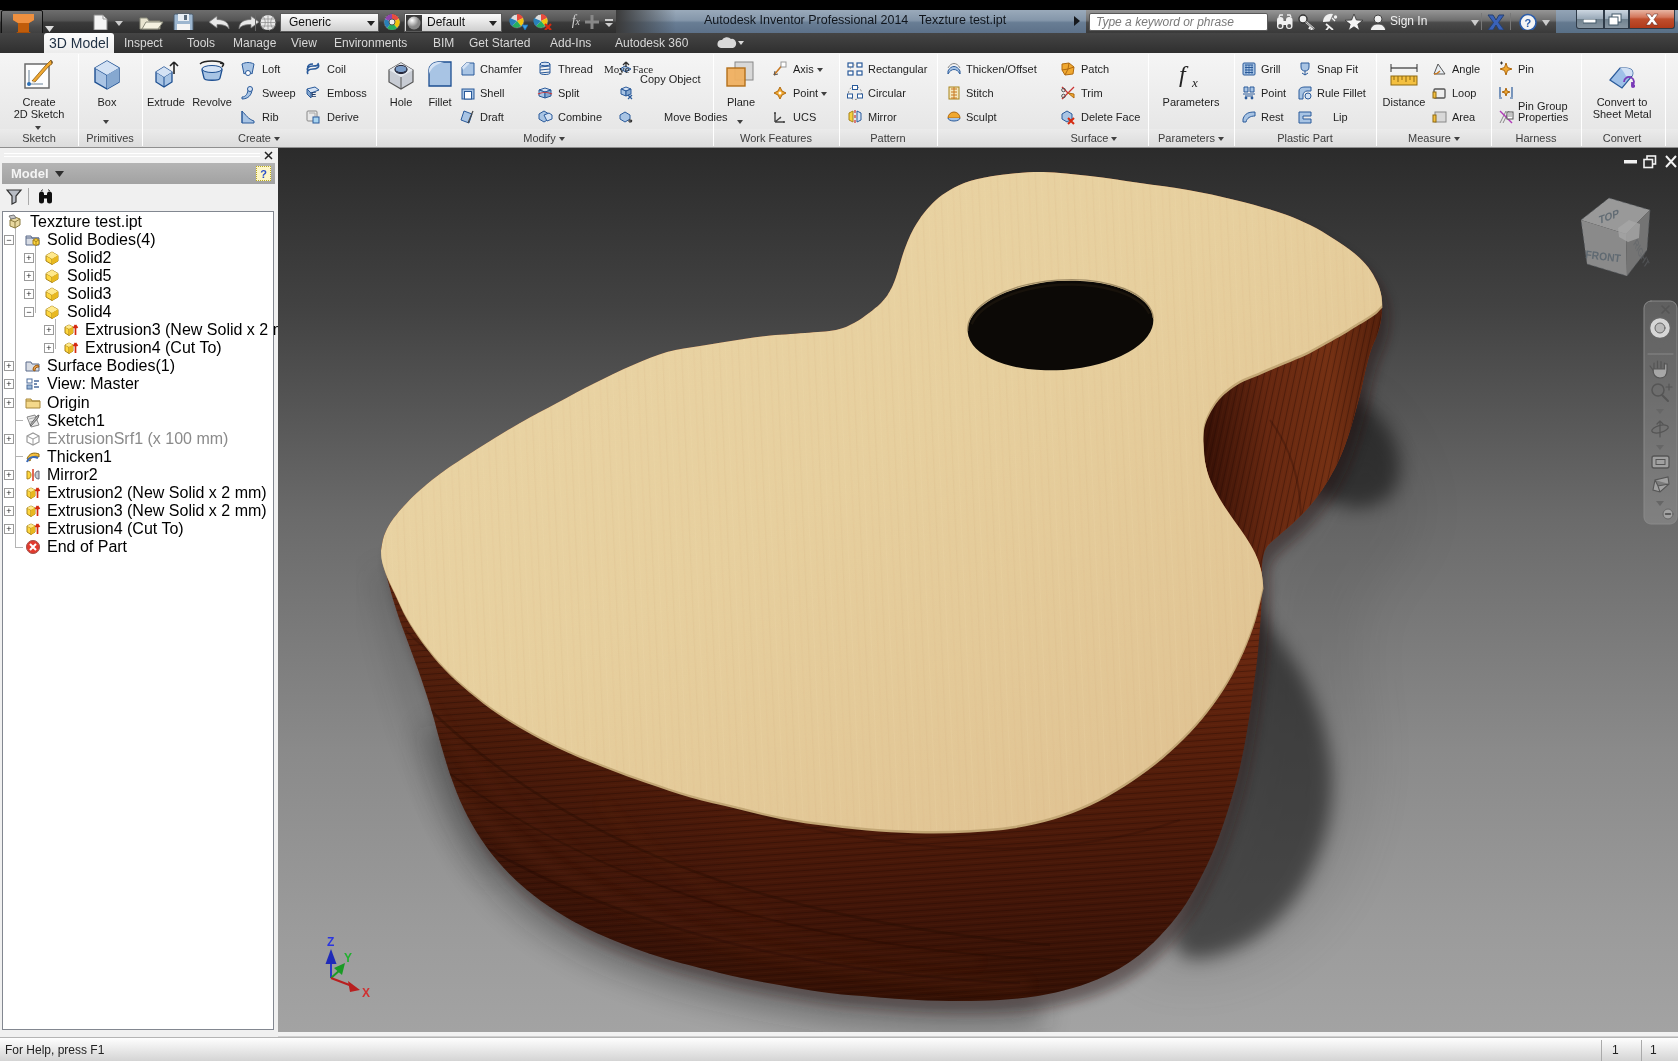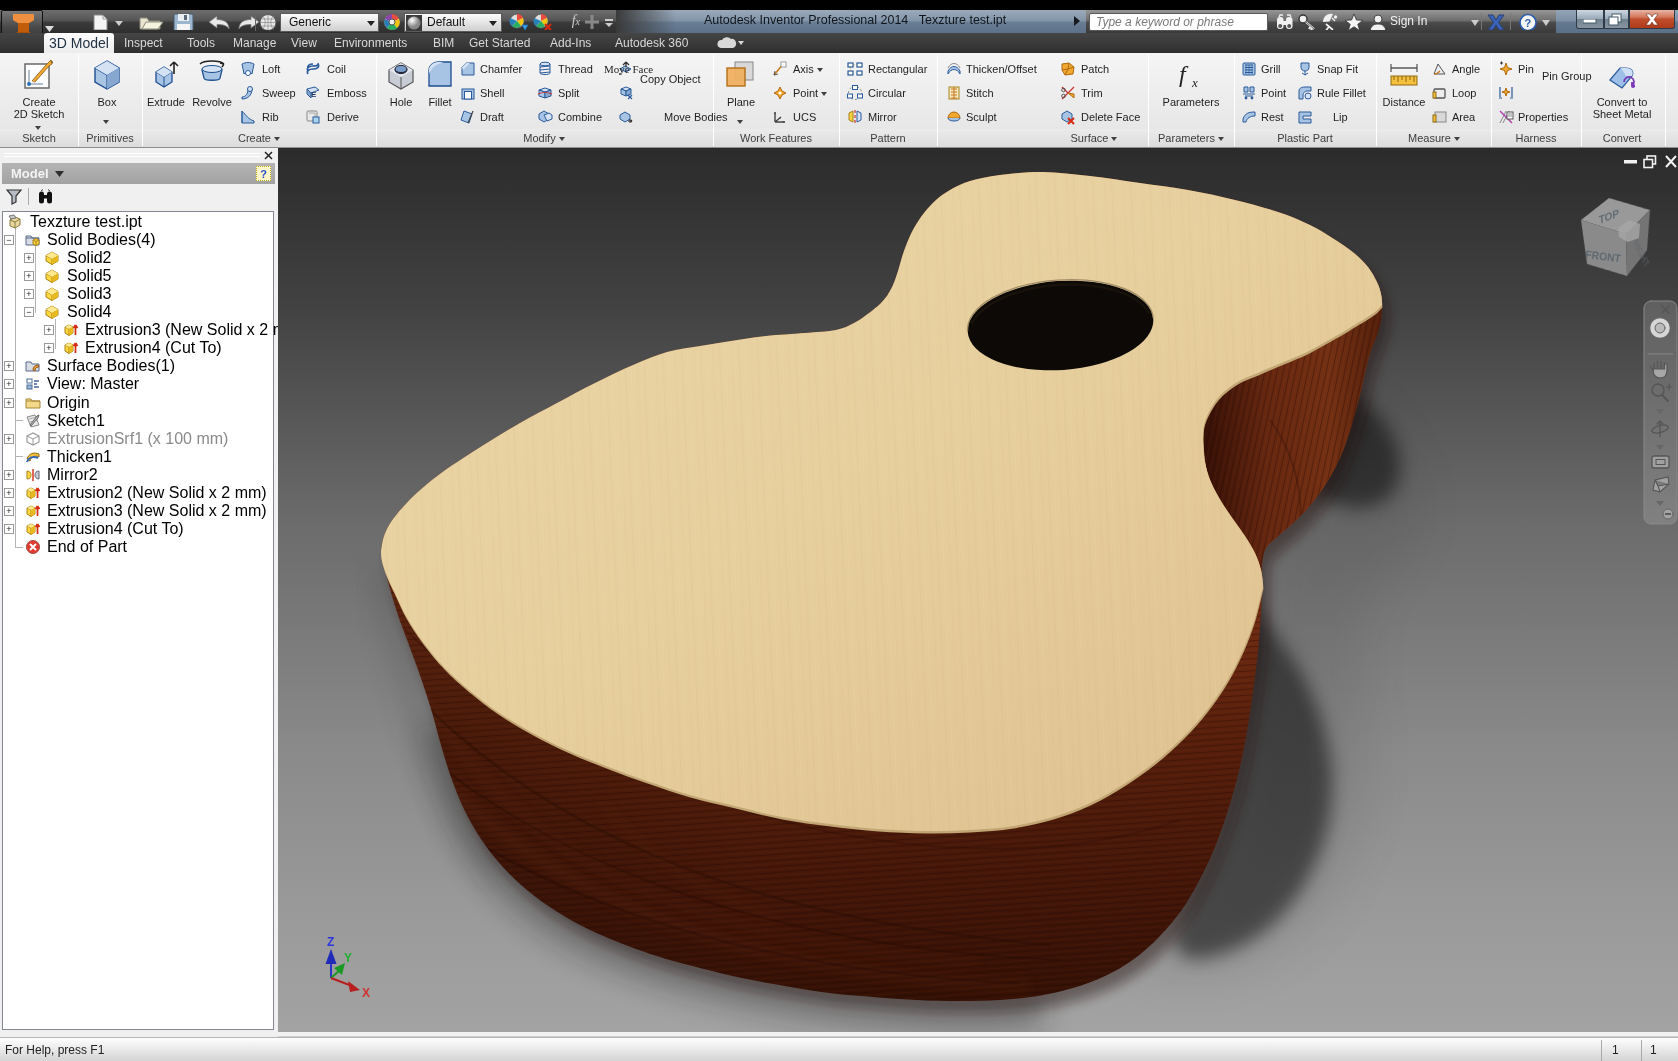--- a/index.html
+++ b/index.html
@@ -511,21 +511,21 @@
 <svg class="abs" style="left:1498px;top:61px" width="16" height="16" viewBox="0 0 16 16">
       <path d="M8,2 L9.5,6.5 L14,8 L9.5,9.5 L8,14 L6.5,9.5 L2,8 L6.5,6.5 Z" fill="#f0a830" stroke="#b06a10"></path>
       <path d="M2,2 L5,2 M3.5,0.5 L3.5,3.5" stroke="#333"></path>
     </svg>
 <div class="abs sbl" style="left:1518px;top:61px;">Pin</div>
 <svg class="abs" style="left:1498px;top:85px" width="16" height="16" viewBox="0 0 16 16">
       <path d="M8,3 L9,6 L12,7 L9,8 L8,11 L7,8 L4,7 L7,6 Z" fill="#f0a830" stroke="#b06a10"></path>
       <path d="M2,2 L2,12 M14,2 L14,12" stroke="#2a5a9a" stroke-width="1.2"></path>
       <path d="M1,13 L4,13 M12,13 L15,13" stroke="#2a5a9a"></path>
     </svg>
-<div class="abs sbl" style="left:1518px;top:68px;margin-left:24px;">Pin Group</div>
+<div class="abs sbl" style="left:1518px;top:98px;">Pin Group</div>
 <svg class="abs" style="left:1498px;top:109px" width="16" height="16" viewBox="0 0 16 16">
       <path d="M2,14 L8,2 M5,14 L11,2" stroke="#888"></path>
       <path d="M2,2 L14,14" stroke="#b03ab8" stroke-width="1.4"></path>
       <rect x="9" y="3" width="6" height="7" fill="#fff" stroke="#555"></rect>
       <path d="M10,5 h4 M10,7 h4" stroke="#888"></path>
     </svg>
 <div class="abs sbl" style="left:1518px;top:109px;">Properties</div>
 <div class="abs" id="browser"></div>
 <div class="abs" style="left:4px;top:153px;width:256px;height:1px;background:#9a9a9a;border-bottom:1px solid #fff"></div>
 <div class="abs" style="left:4px;top:156px;width:256px;height:1px;background:#9a9a9a;border-bottom:1px solid #fff"></div>

